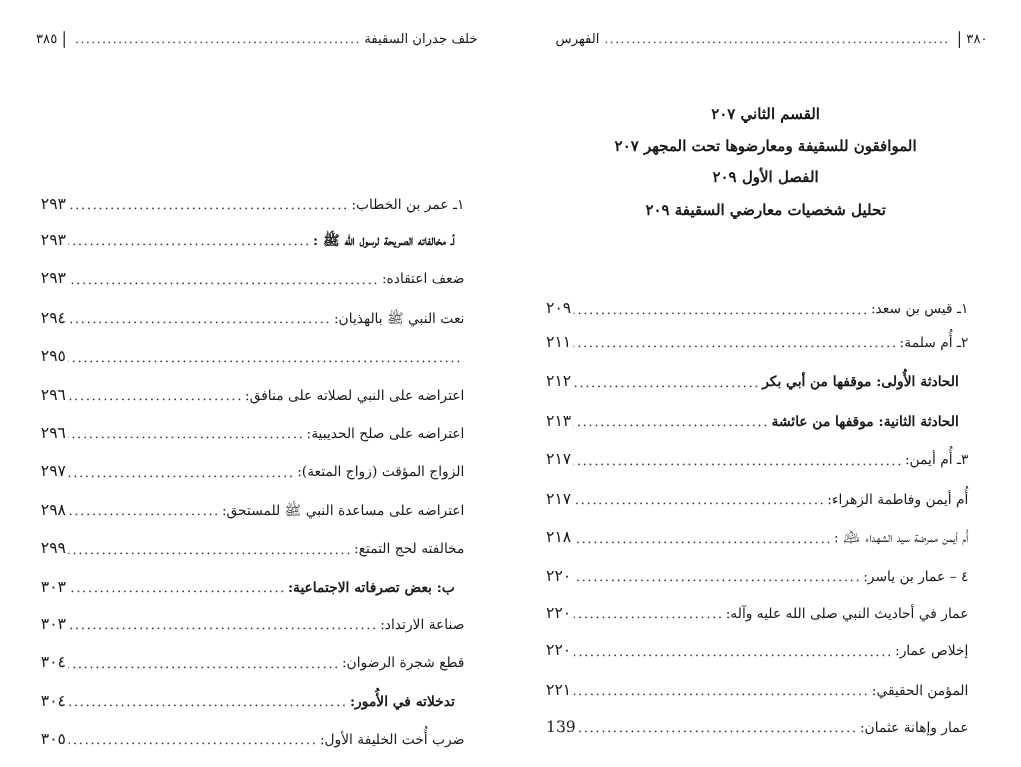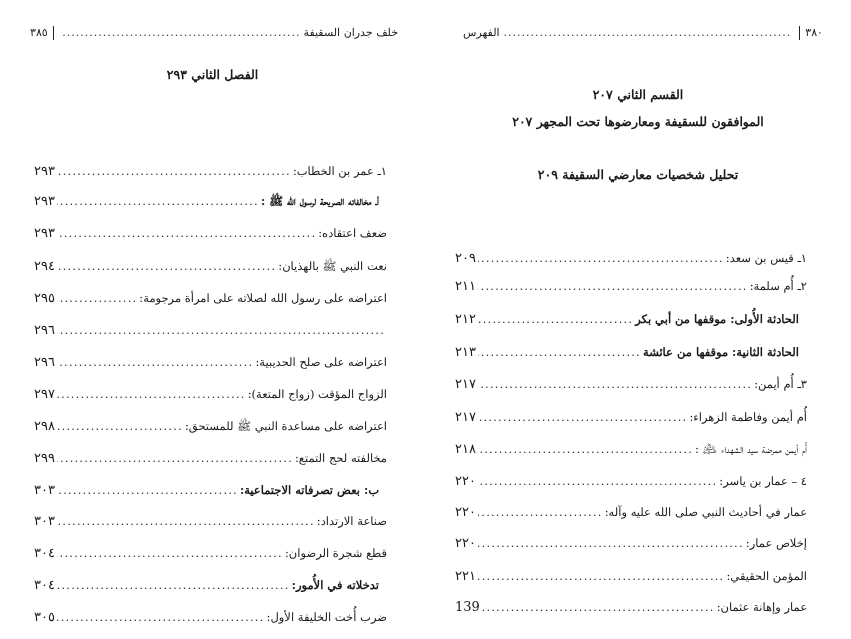--- a/index.html
+++ b/index.html
@@ -45,21 +45,20 @@
 <body>
 
 <div class="page left">
   <div class="running-head">
     <span class="rh-title">خلف جدران السقيفة</span>
     <span class="rh-dots"></span>
     <span class="rh-sep"></span>
     <span class="rh-pageno">٣٨٥</span>
   </div>
 
-  <div class="heading" style="top:66px">الفصل الثاني ٢٩٣</div>
 
   <div class="entry" style="top:121px">
       <span class="e-text">١ـ عمر بن الخطاب:</span>
       <span class="e-dots"></span>
       <span class="e-page">٢٩٣</span>
     </div>
   <div class="entry indent" style="top:151px">
       <span class="e-text">أـ مخالفاته الصريحة لرسول الله ﷺ :</span>
       <span class="e-dots"></span>
       <span class="e-page">٢٩٣</span>
@@ -68,25 +67,25 @@
       <span class="e-text">ضعف اعتقاده:</span>
       <span class="e-dots"></span>
       <span class="e-page">٢٩٣</span>
     </div>
   <div class="entry" style="top:216px">
       <span class="e-text">نعت النبي ﷺ بالهذيان:</span>
       <span class="e-dots"></span>
       <span class="e-page">٢٩٤</span>
     </div>
   <div class="entry" style="top:248px">
-      <span class="e-text">اعتراضه على رسول الله لصلاته على امرأة مرجومة:</span>
       <span class="e-dots"></span>
       <span class="e-page">٢٩٥</span>
     </div>
   <div class="entry" style="top:280px">
+      <span class="e-text">اعتراضه على النبي لصلاته على منافق:</span>
       <span class="e-dots"></span>
       <span class="e-page">٢٩٦</span>
     </div>
   <div class="entry" style="top:312px">
       <span class="e-text">اعتراضه على صلح الحديبية:</span>
       <span class="e-dots"></span>
       <span class="e-page">٢٩٦</span>
     </div>
   <div class="entry" style="top:344px">
       <span class="e-text">الزواج المؤقت (زواج المتعة):</span>
@@ -133,20 +132,21 @@
 <div class="page right">
   <div class="running-head">
     <span class="rh-pageno">٣٨٠</span>
     <span class="rh-sep"></span>
     <span class="rh-dots"></span>
     <span class="rh-title">الفهرس</span>
   </div>
 
   <div class="heading" style="top:86px">القسم الثاني ٢٠٧</div>
   <div class="heading" style="top:113px">الموافقون للسقيفة ومعارضوها تحت المجهر ٢٠٧</div>
+  <div class="heading" style="top:139px">الفصل الأول ٢٠٩</div>
   <div class="heading" style="top:166px">تحليل شخصيات معارضي السقيفة ٢٠٩</div>
 
   <div class="entry" style="top:208px">
       <span class="e-text">١ـ قيس بن سعد:</span>
       <span class="e-dots"></span>
       <span class="e-page">٢٠٩</span>
     </div>
   <div class="entry" style="top:236px">
       <span class="e-text">٢ـ أُم سلمة:</span>
       <span class="e-dots"></span>

